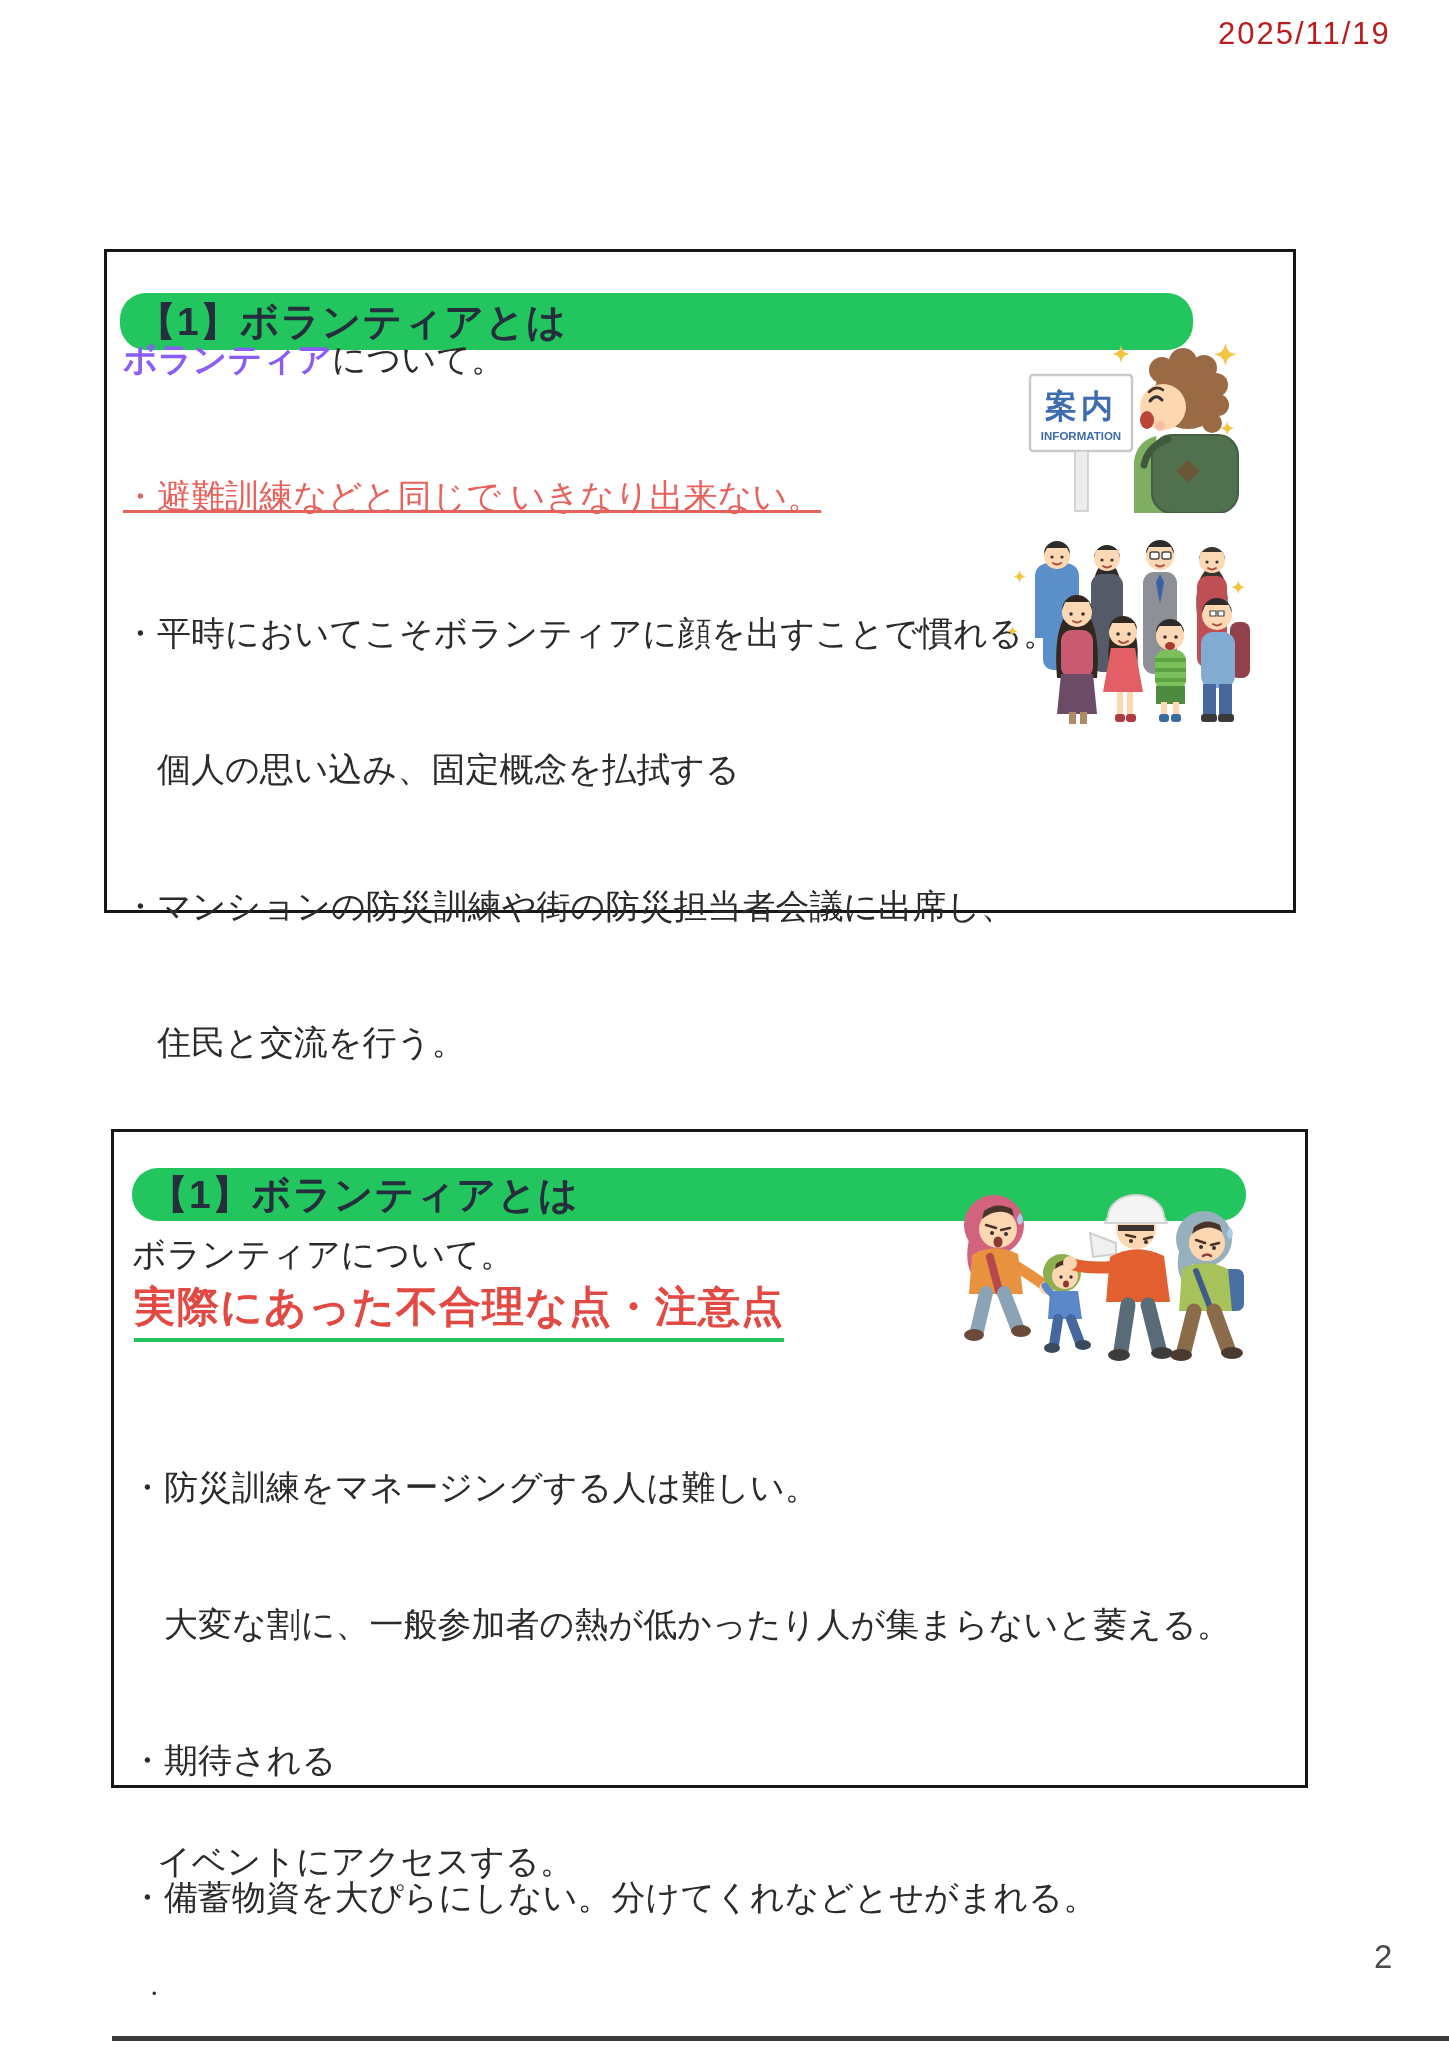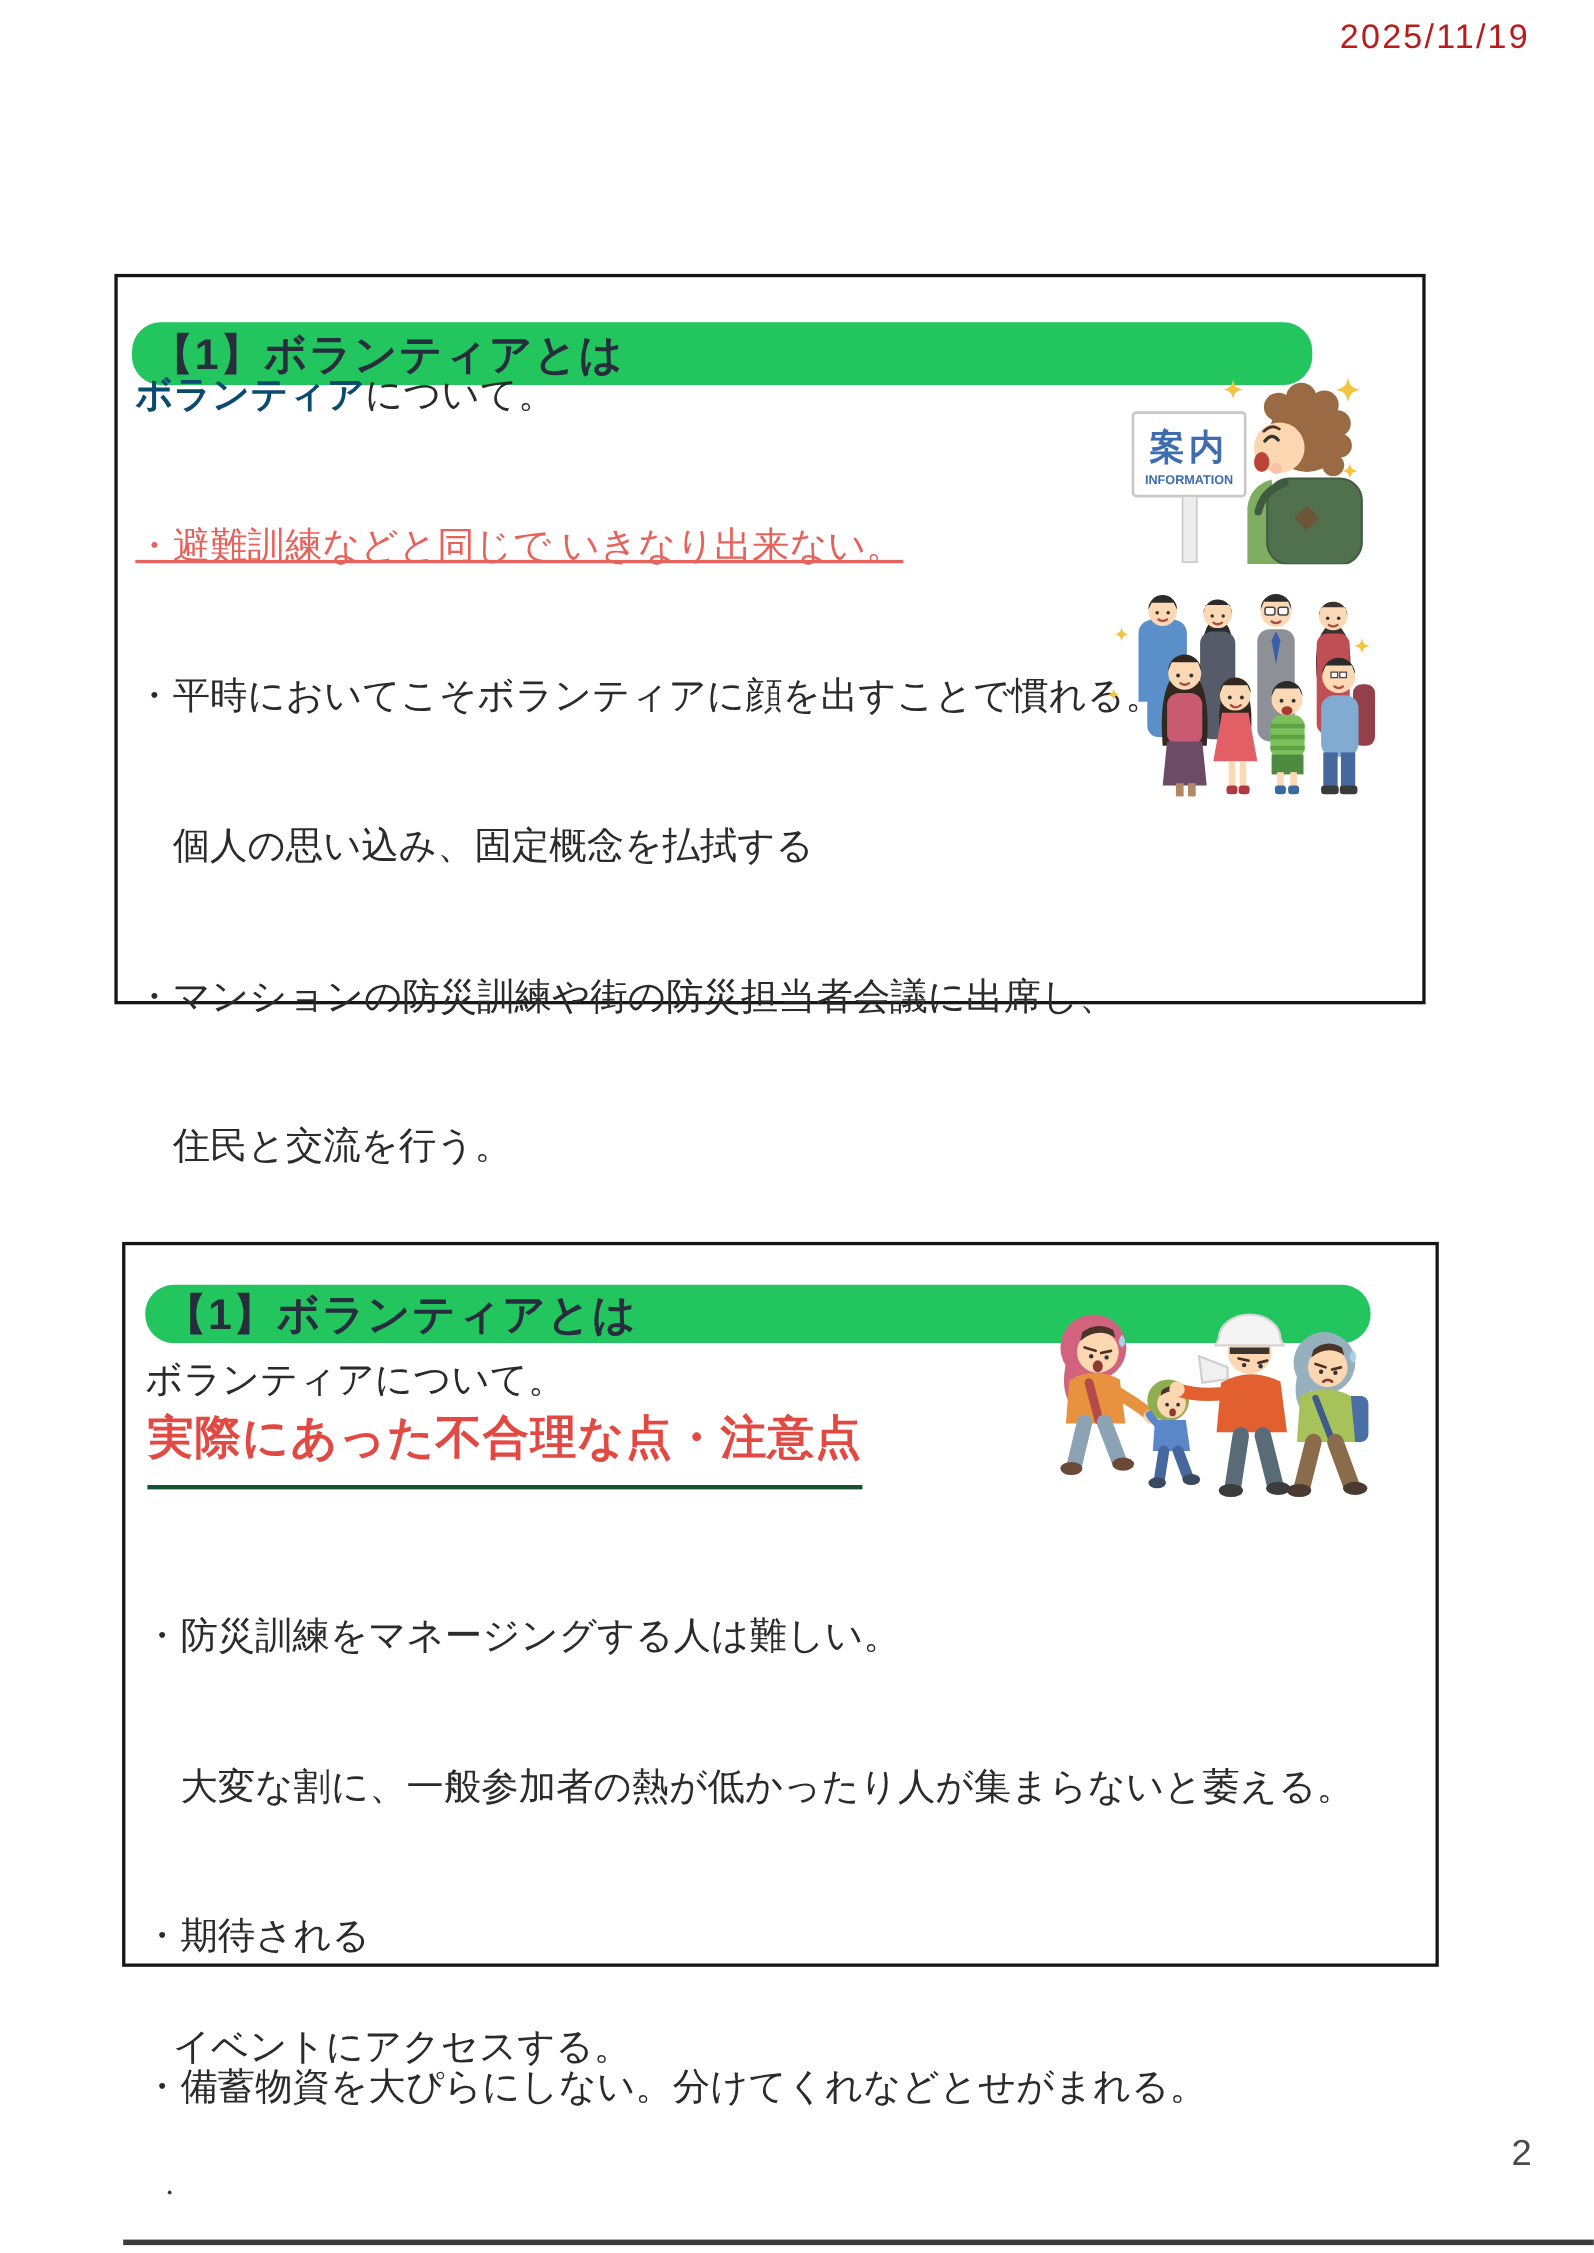--- a/index.html
+++ b/index.html
@@ -21,28 +21,28 @@
   .slide1 .titlebar{left:13px;top:41px;width:1073px;height:57px;}
   .slide2 .titlebar{left:18px;top:36px;width:1114px;height:53px;}
   .titlebar .title{font-size:39px;font-weight:bold;color:#262e3e;padding-left:17px;white-space:pre;letter-spacing:1px;}
 
   .lines{position:absolute;font-size:34px;line-height:45.5px;white-space:pre;}
   .slide1 .lines{left:16px;top:131px;width:1150px;}
   .slide2 .lines{left:16px;top:242px;width:1160px;}
   .line{white-space:pre;}
   .cont{padding-left:34px;}
   .red{color:#e8625c;text-decoration:underline;}
-  .red-strong{color:#0c4a6e;font-weight:bold;}
+  .red-strong{color:#8b5cf6;font-weight:bold;}
   .lone{font-size:22px;line-height:36px;padding-left:20px;color:#333;}
 
   .intro1{position:absolute;left:16px;top:84px;font-size:34px;line-height:46px;white-space:pre;}
   .intro2{position:absolute;left:18px;top:99px;font-size:34px;line-height:46px;white-space:pre;}
   .heading2{
     position:absolute;left:20px;top:147px;font-size:42px;font-weight:bold;color:#e34943;
-    border-bottom:4px solid #14532d;padding-bottom:15px;white-space:pre;letter-spacing:1px;
+    border-bottom:4px solid #22c55e;padding-bottom:3px;white-space:pre;letter-spacing:1px;
   }
 
   .illus{position:absolute;}
   .illusA{left:909px;top:91px;width:235px;height:170px;text-align:right;}
   .illusB{left:898px;top:266px;width:247px;height:207px;}
   .illusC{left:826px;top:45px;width:312px;height:222px;}
   svg{display:block;}
 </style>
 </head>
 <body>

